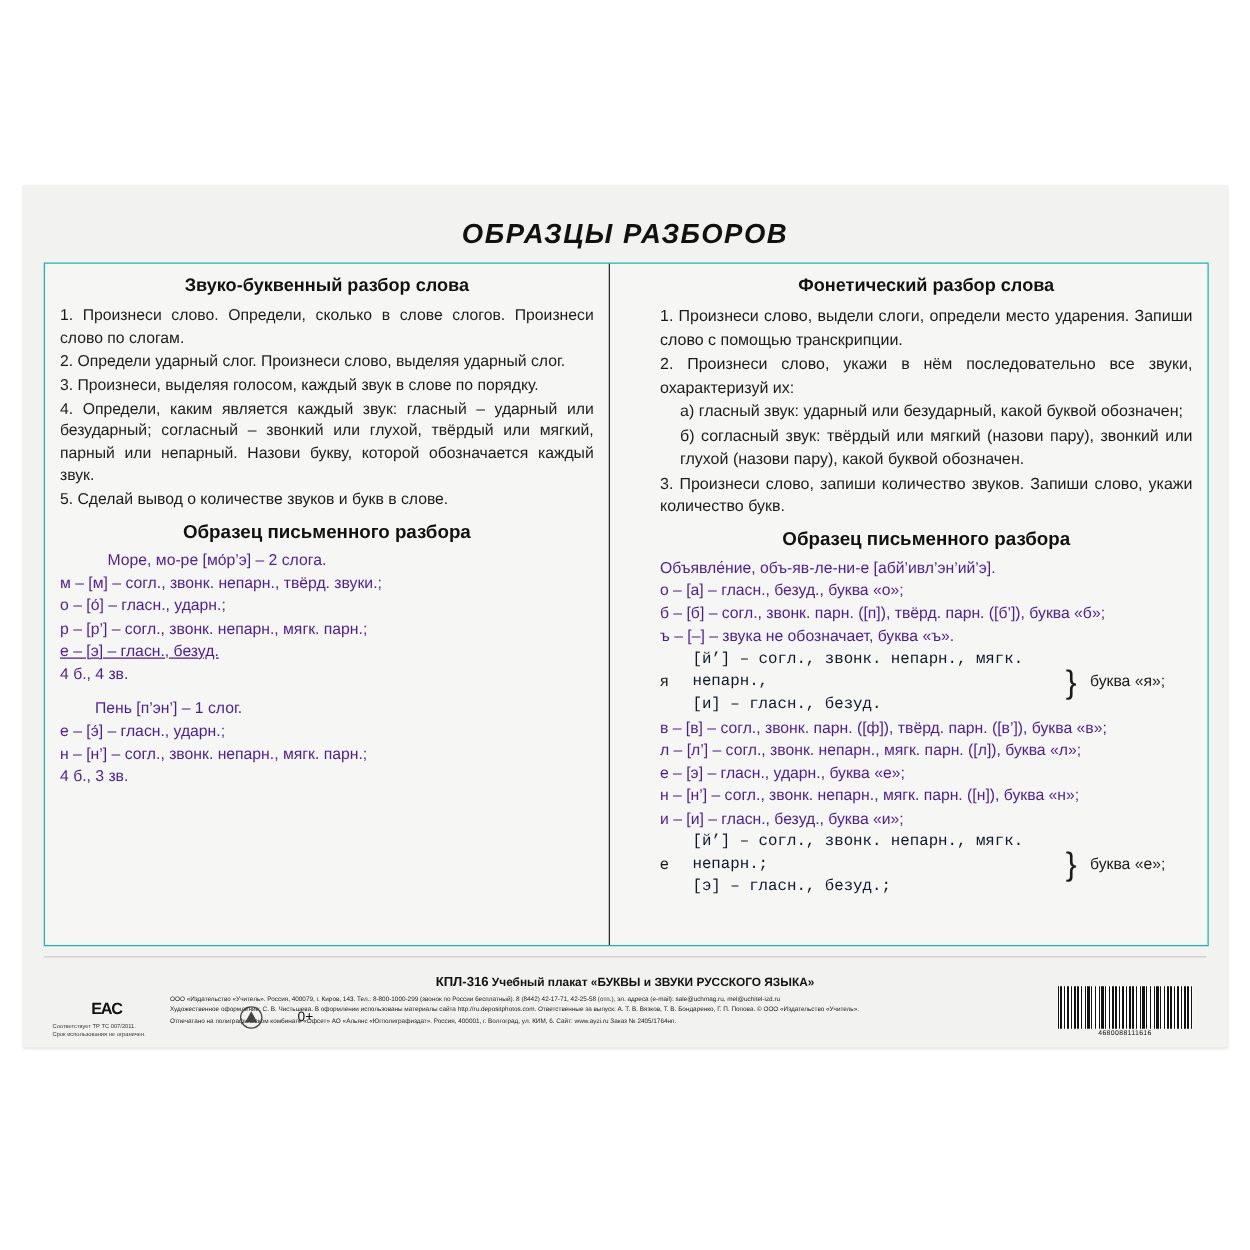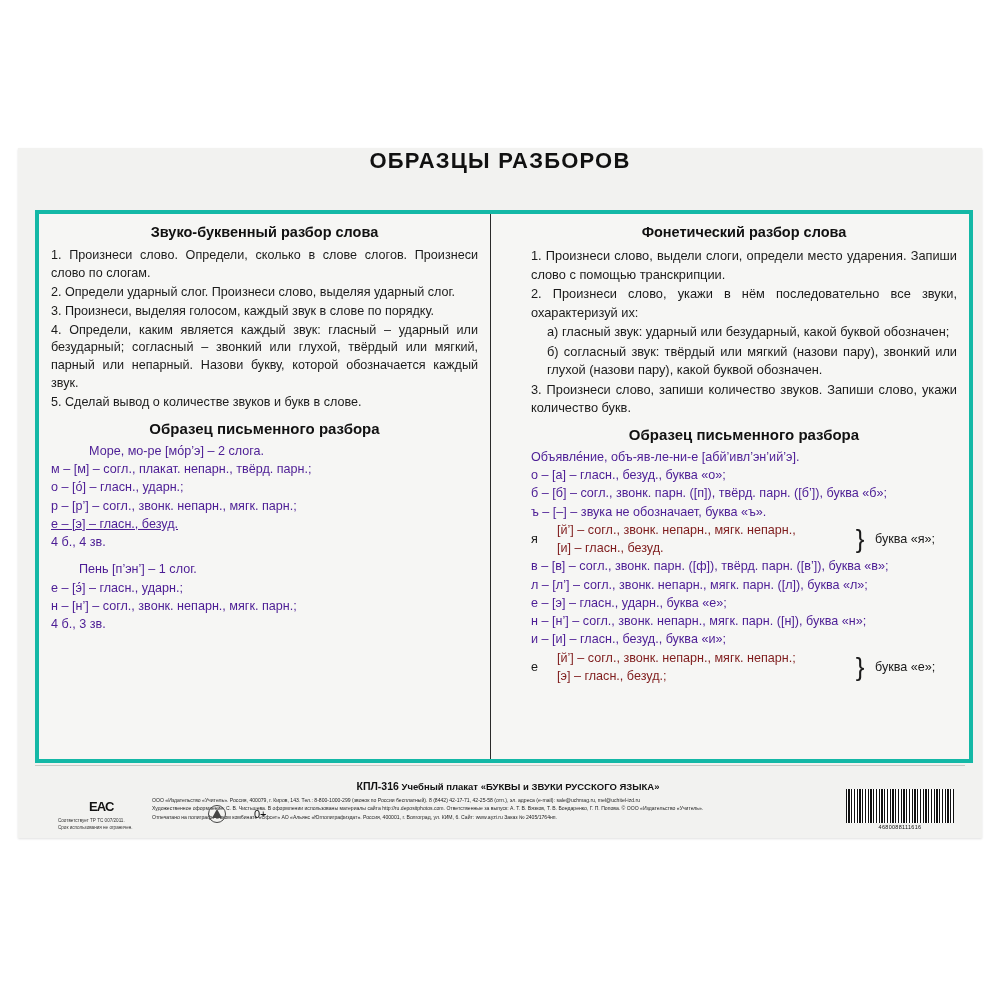--- a/index.html
+++ b/index.html
@@ -23,29 +23,31 @@
     height: 690px;
     background: #f2f2f0;
     box-shadow: 0 1px 2px rgba(0,0,0,0.12);
   }
   .poster-title {
     text-align: center;
     font-size: 22px;
     font-weight: bold;
     letter-spacing: 1.2px;
     color: #111;
+    padding-top: 26px;
     padding-bottom: 14px;
+    font-style: italic;
   }
   .panels {
     position: absolute;
     left: 17px;
     top: 62px;
     width: 930px;
     height: 545px;
-    border: 4px solid #14b8a6;
+    border: 1px solid #14b8a6;
     background: #f6f6f4;
     display: flex;
     gap: 28px;
   }
   .panel {
     box-sizing: border-box;
     padding: 8px 12px 6px 12px;
     position: relative;
   }
   .panel.left {
@@ -102,22 +104,23 @@
     height: 9px;
   }
   
   .brace-group {
     position: relative;
     margin: 0;
   }
   .brace-row {
     font-size: 12.6px;
     line-height: 1.45;
-    color: #7f1d1d;
+    color: #0f172a;
     white-space: pre-wrap;
+    font-family: Liberation Mono, monospace;
   }
   .brace-wrap {
     display: flex;
     align-items: center;
     position: relative;
   }
   .brace-left-label {
     width: 14px;
     font-size: 12.6px;
   }
@@ -140,21 +143,21 @@
   .footer-rule {
     position: absolute;
     left: 17px;
     bottom: 72px;
     width: 930px;
     height: 1px;
     background: #c9c9c5;
   }
   .footer {
     position: absolute;
-    left: 16px;
+    left: 0;
     right: 0;
     bottom: 6px;
     padding: 0 24px;
   }
   .footer-code {
     text-align: center;
     font-size: 9.5px;
     font-weight: bold;
     color: #111;
     margin-bottom: 3px;
@@ -272,21 +275,21 @@
 
       <div class="step">1. Произнеси слово. Определи, сколько в слове слогов. Произнеси слово по слогам.</div>
       <div class="step">2. Определи ударный слог. Произнеси слово, выделяя ударный слог.</div>
       <div class="step">3. Произнеси, выделяя голосом, каждый звук в слове по порядку.</div>
       <div class="step">4. Определи, каким является каждый звук: гласный – ударный или безударный; согласный – звонкий или глухой, твёрдый или мягкий, парный или непарный. Назови букву, которой обозначается каждый звук.</div>
       <div class="step">5. Сделай вывод о количестве звуков и букв в слове.</div>
 
       <div class="sub-title">Образец письменного разбора</div>
 
       <div class="sample-line center-first">Море, мо-ре [мо́р’э] – 2 слога.</div>
-      <div class="sample-line">м – [м] – согл., плакат. непарн., твёрд. парн.;</div>
+      <div class="sample-line">м – [м] – согл., звонк. непарн., твёрд. звуки.;</div>
       <div class="sample-line">о – [о́] – гласн., ударн.;</div>
       <div class="sample-line">р – [р’] – согл., звонк. непарн., мягк. парн.;</div>
       <div class="sample-line underline-last">е – [э] – гласн., безуд.</div>
       <div class="sample-line">4 б., 4 зв.</div>
 
       <div class="gap"></div>
 
       <div class="sample-line pad">Пень [п’эн’] – 1 слог.</div>
       <div class="sample-line">е – [э́] – гласн., ударн.;</div>
       <div class="sample-line">н – [н’] – согл., звонк. непарн., мягк. парн.;</div>

